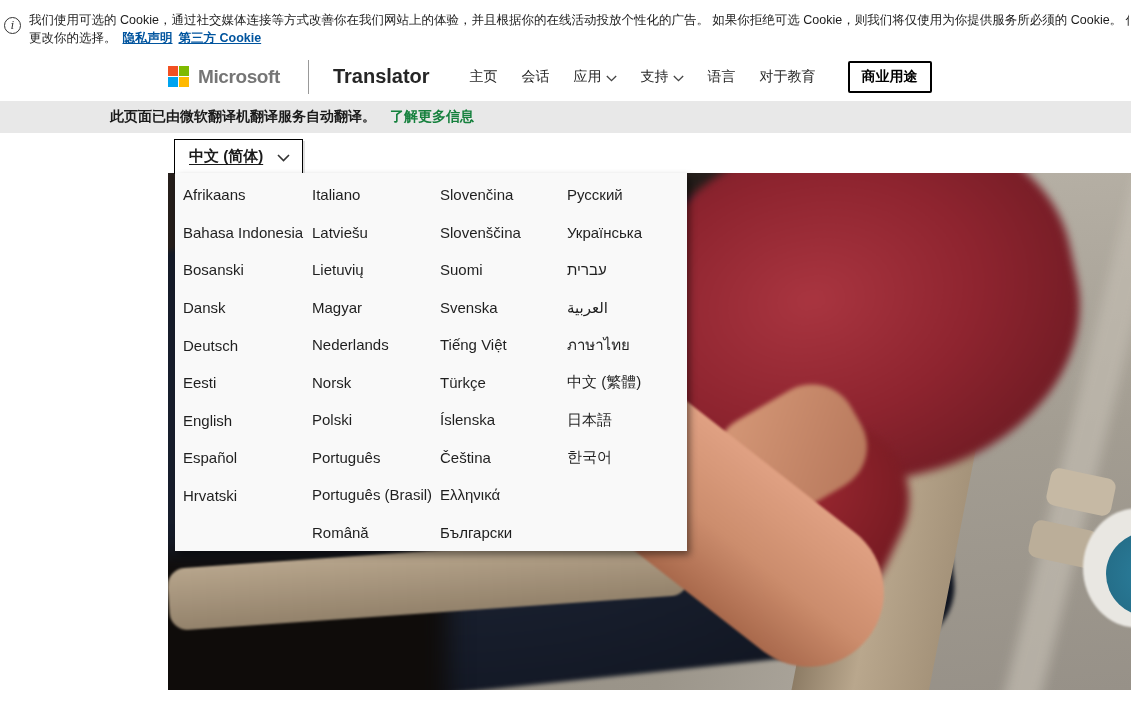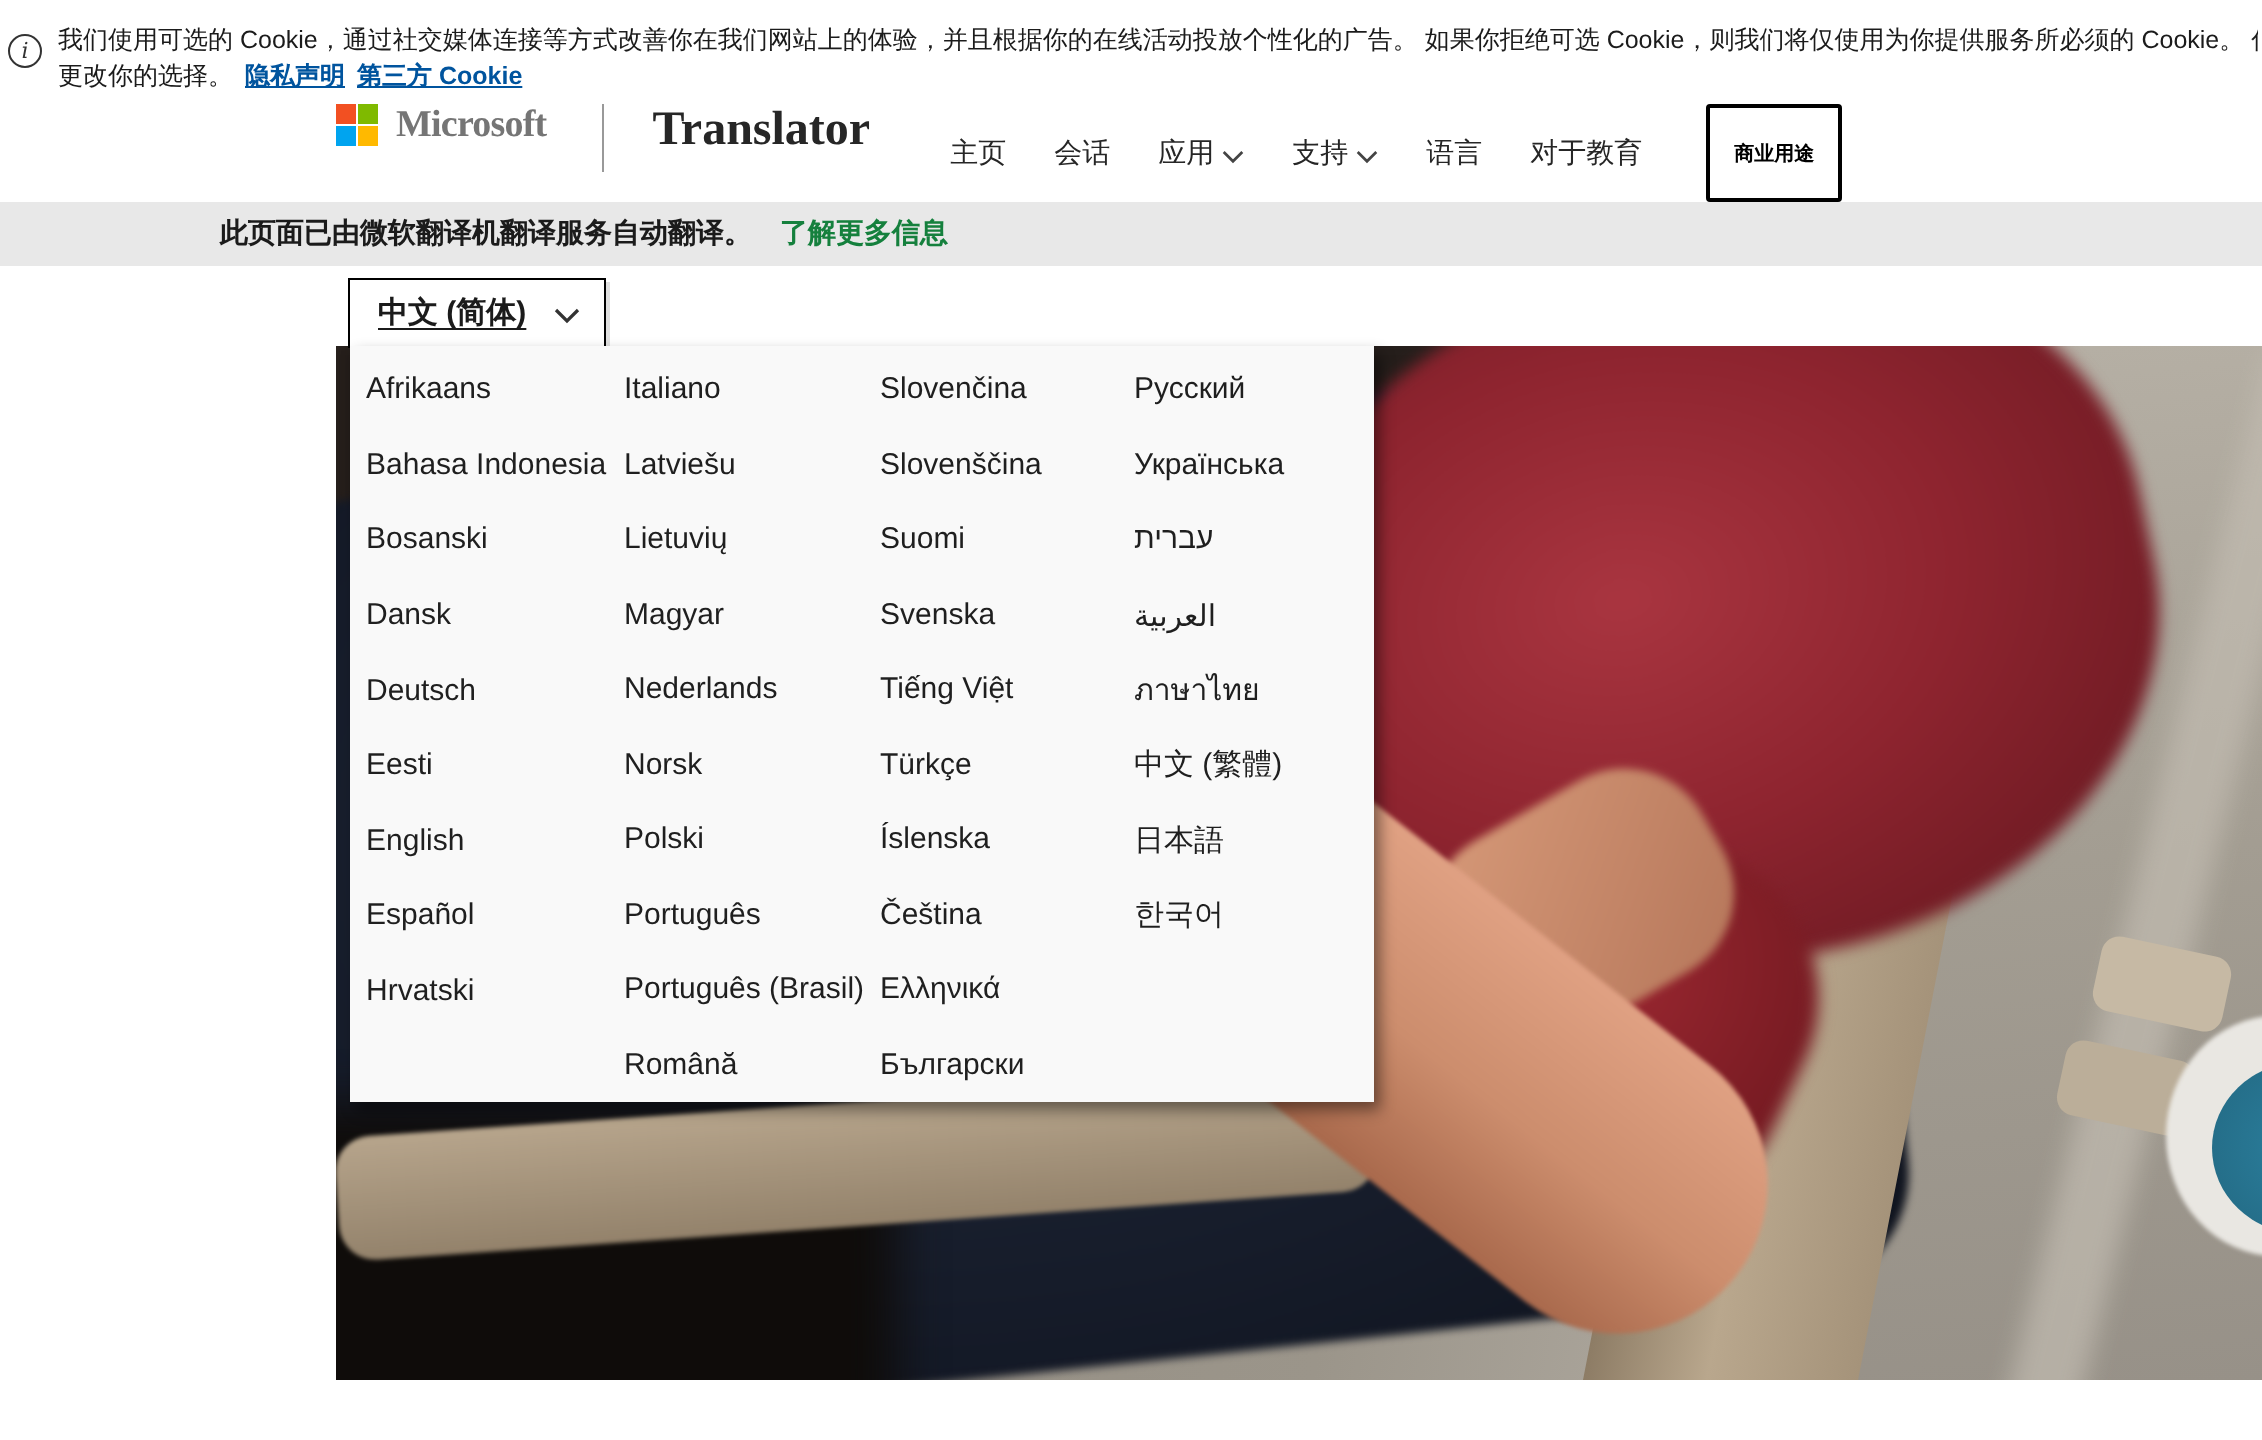--- a/index.html
+++ b/index.html
@@ -13,33 +13,33 @@
   .info-icon { flex:0 0 auto; width:17px; height:17px; border:1.4px solid #333; border-radius:50%;
                font-size:11px; font-family:"DejaVu Serif",serif; font-style:italic; color:#333;
                display:flex; align-items:center; justify-content:center; margin:9px 8px 0 2px; }
   .cookie-text { flex:1 1 auto; min-width:0; font-size:12.5px; color:#1b1b1b; line-height:18px; padding-top:3px; }
   .cookie-line1 { white-space:nowrap; overflow:hidden; }
   .cookie-line2 { white-space:nowrap; }
   .cookie-link { color:#00549e; text-decoration:underline; margin-left:6px; font-weight:bold; }
 
   
   .navbar { position:absolute; left:0; top:52px; width:1131px; height:49px; background:#fff;
-            display:flex; padding-left:168px;font-family:Liberation Serif, serif; }
+            display:flex; align-items:center; padding-left:168px; }
   .ms-logo { display:grid; grid-template-columns:10px 10px; grid-template-rows:10px 10px; gap:1px; margin-right:9px; }
   .ms-logo i { display:block; }
   .sq-red{background:#f25022;} .sq-green{background:#7fba00;} .sq-blue{background:#00a4ef;} .sq-yellow{background:#ffb900;}
   .ms-wordmark { font-size:19px; color:#5e5e5e; letter-spacing:-0.4px; font-weight:bold; opacity:.85; }
   .nav-divider { width:1px; height:34px; background:#999; margin:0 24px 0 28px; }
-  .app-name { font-size:24px; font-weight:bold; color:#262626; margin-right:28px; }
+  .app-name { font-size:20px; font-weight:bold; color:#262626; margin-right:28px; }
   .nav-items { display:flex; align-items:center; }
   .nav-item { display:flex; align-items:center; font-size:14px; color:#262626; text-decoration:none;
               margin:0 12px; white-space:nowrap; }
   .nav-chevron { display:inline-flex; margin-left:4px; margin-top:3px; }
   .cta-button { margin-left:20px; background:#fff; border:2px solid #000; border-radius:2px;
-                font-size:10px; font-weight:bold; color:#000; padding:5px 12px; cursor:pointer;
+                font-size:14px; font-weight:bold; color:#000; padding:5px 12px; cursor:pointer;
                 font-family:inherit; }
 
   
   .notice-bar { position:absolute; left:0; top:101px; width:1131px; height:32px; background:#e8e8e8;
                 display:flex; align-items:center; padding-left:110px; font-size:14px; }
   .notice-text { color:#1b1b1b; font-weight:bold; }
   .notice-link { color:#15803d; font-weight:bold; text-decoration:none; margin-left:14px; }
 
   
   .hero { position:absolute; left:168px; top:173px; width:963px; height:517px; overflow:hidden;

